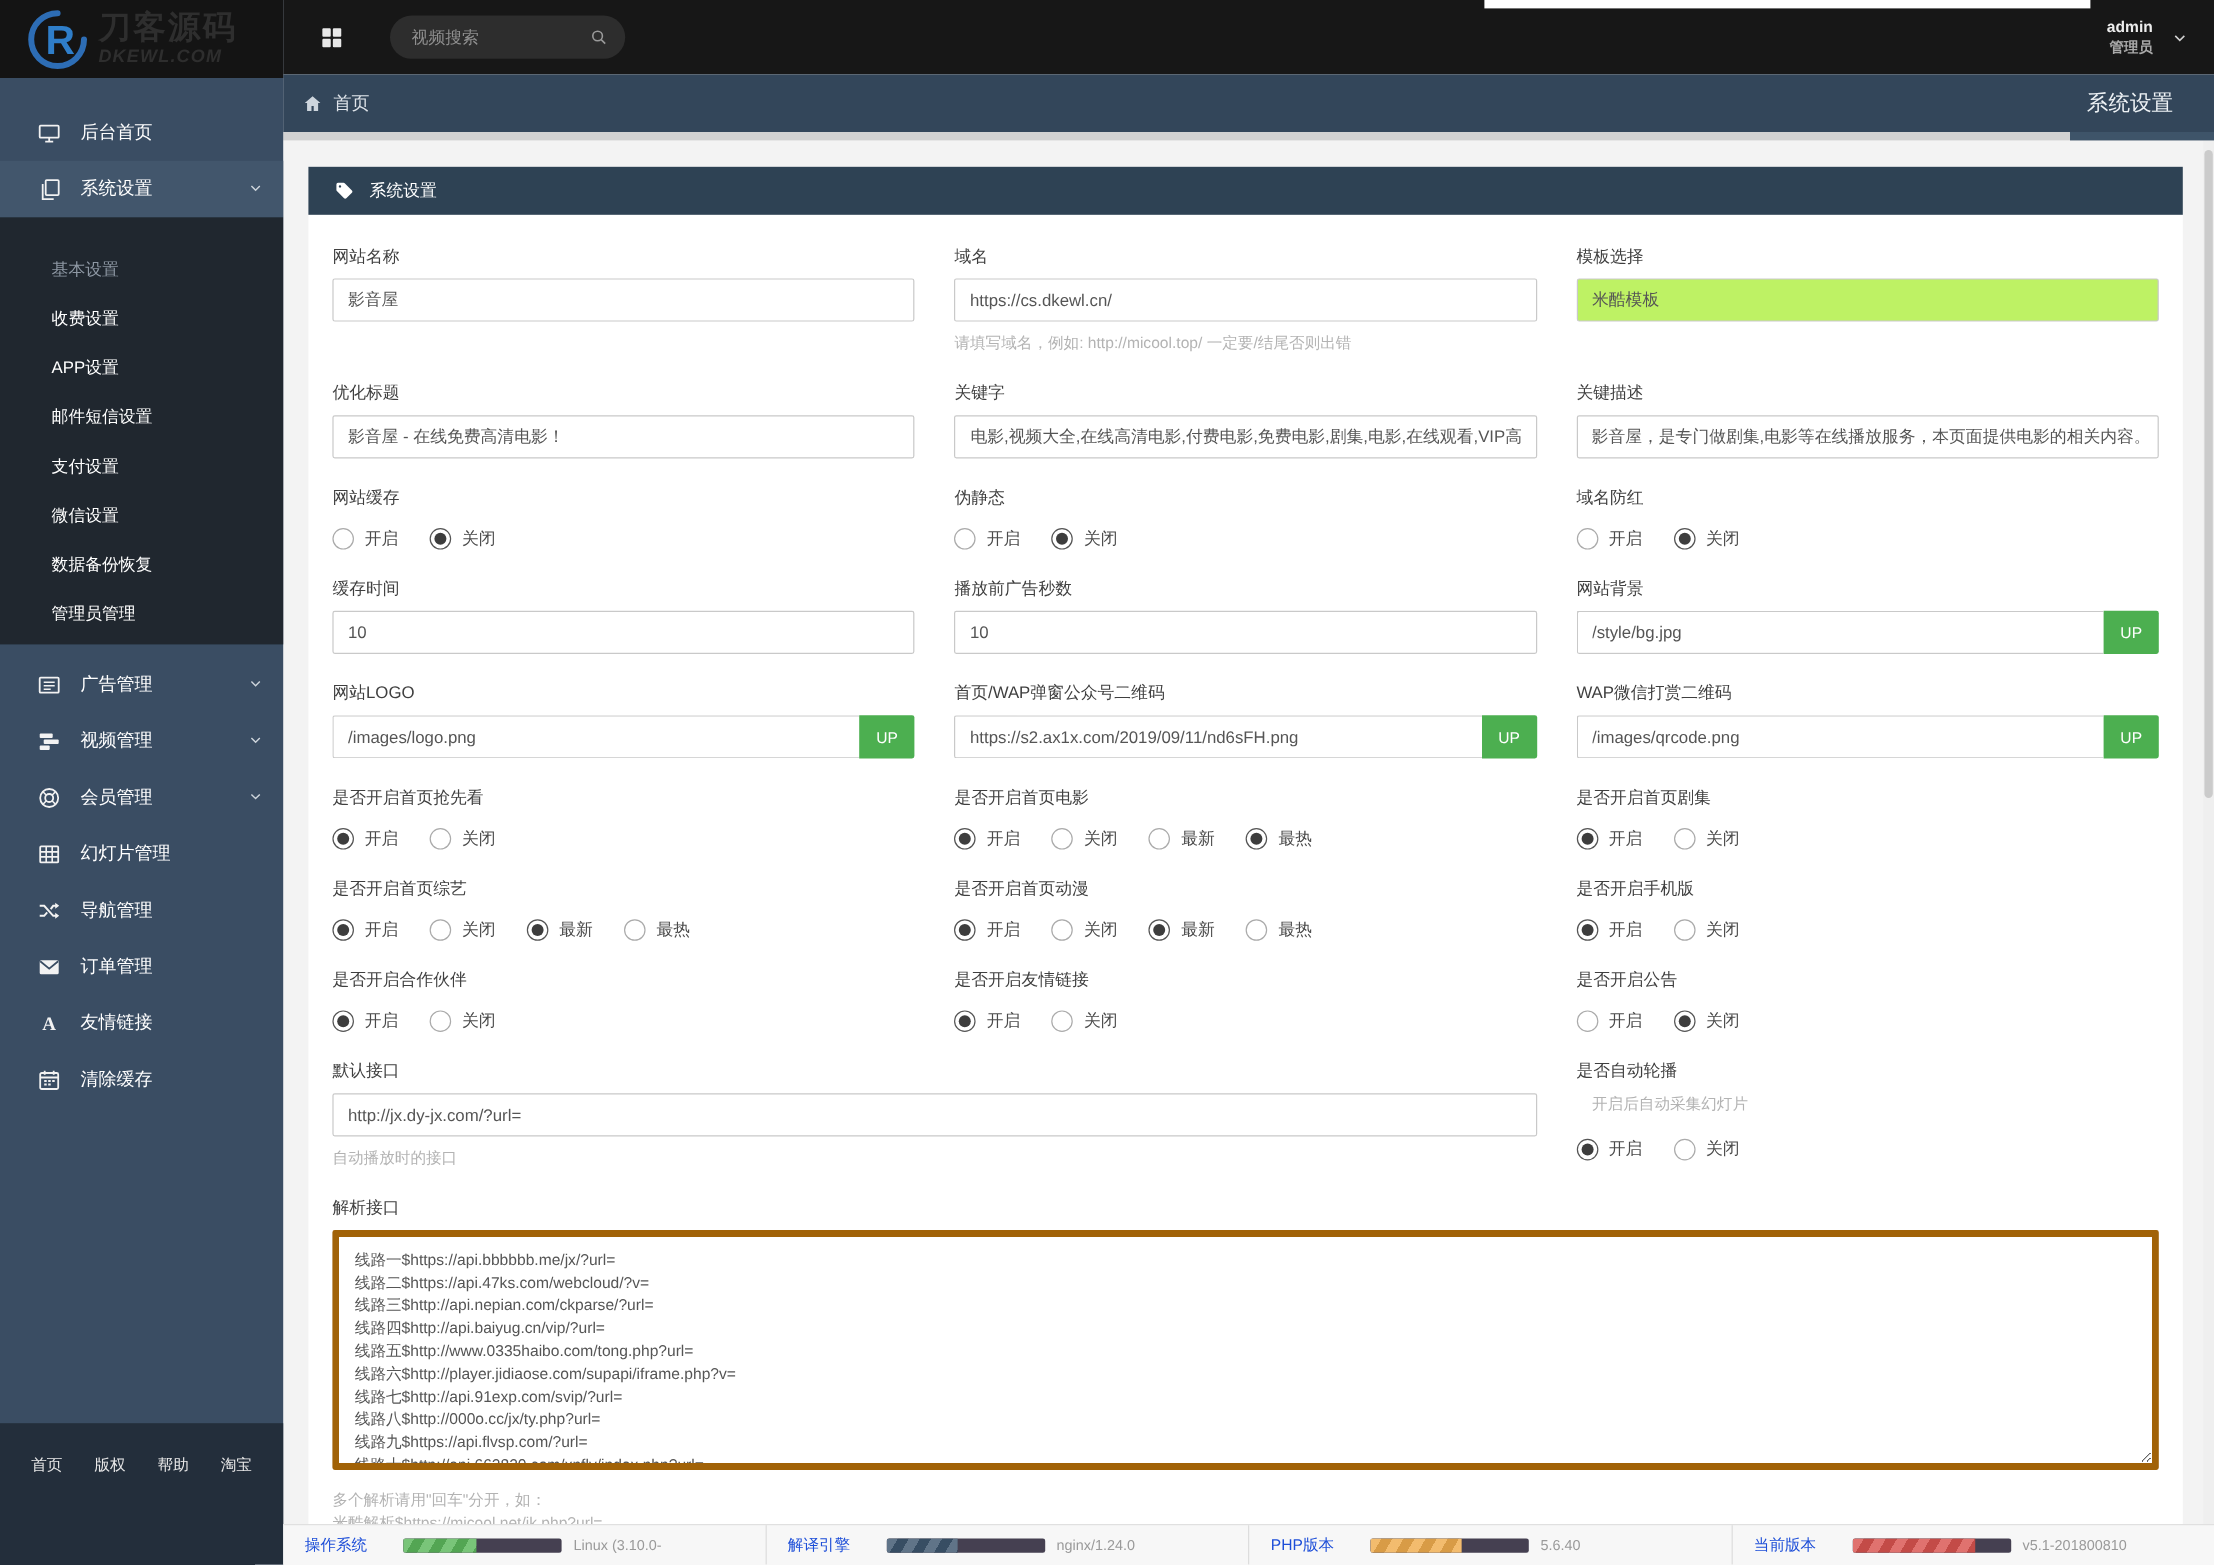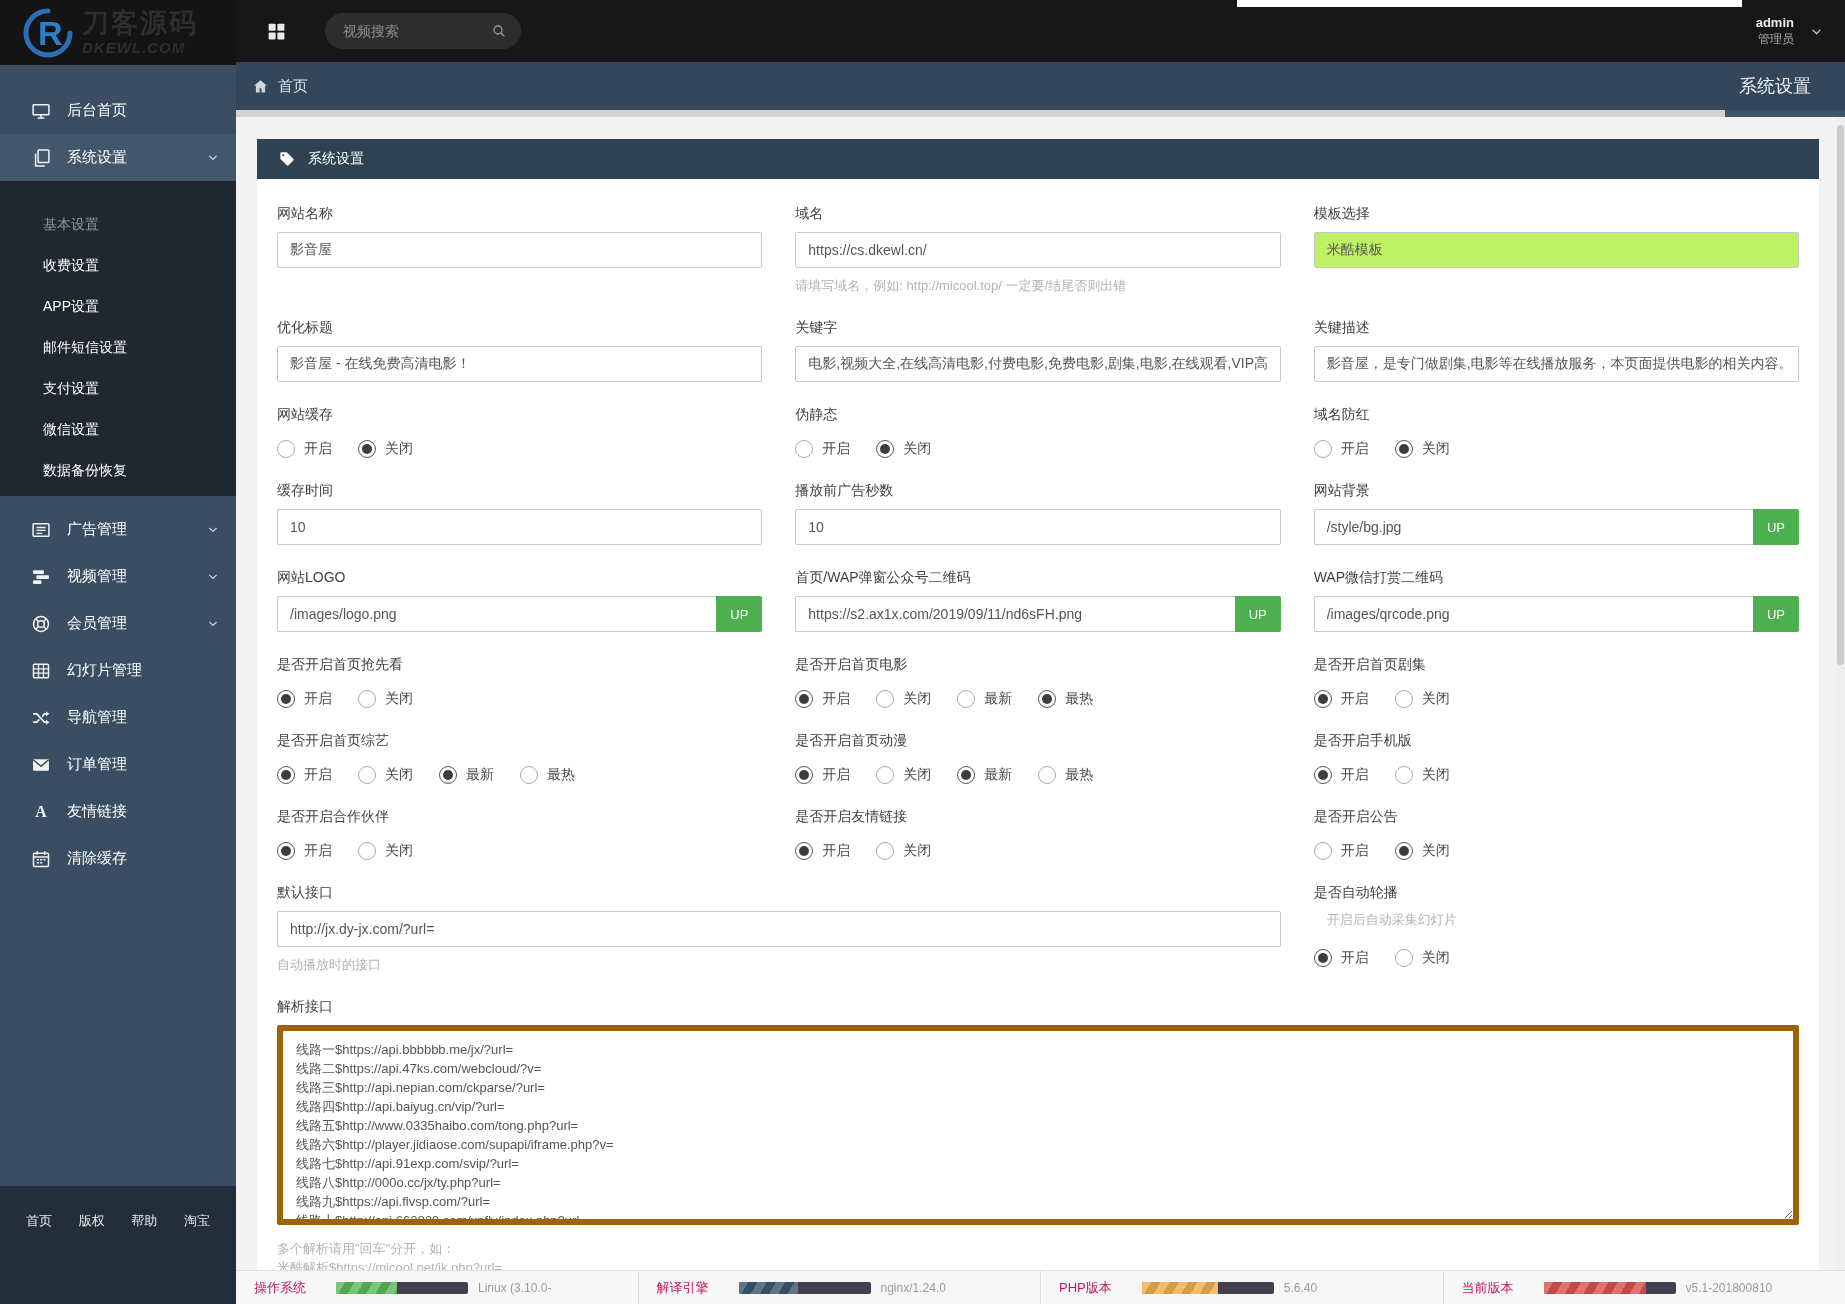--- a/index.html
+++ b/index.html
@@ -28,21 +28,21 @@
   
   .topbar { position:absolute; left:236px; right:0; top:0; height:62px; background:#171717; display:flex; align-items:center; z-index:3; }
   .grid-ico { margin-left:30px; color:#e8e8e8; cursor:pointer; display:flex; }
   .search-pill { margin-left:38px; width:196px; height:36px; background:#2d2d2d; border-radius:18px; display:flex; align-items:center; padding:0 14px 0 18px; }
   .search-pill input { flex:1; background:transparent; border:none; outline:none; color:#bdbdbd; font-size:14px; font-family:inherit; width:120px; }
   .search-pill input::placeholder { color:#8f8f8f; }
   .search-ico { color:#9a9a9a; display:flex; cursor:pointer; }
   .user-block { margin-left:auto; display:flex; align-items:center; margin-right:10px; cursor:pointer; }
   .user-lines { text-align:right; line-height:1.25; }
   .user-name { color:#ededed; font-size:13px; font-weight:bold; }
-  .user-role { color:#a9a9a9; font-size:12px; }
+  .user-role { color:#a9a9a9; font-size:12px;font-weight:bold; }
   .user-chev { color:#cfcfcf; margin:0 12px 0 16px; display:flex; }
   .white-strip { position:absolute; left:1237px; top:0; width:505px; height:7px; background:#ffffff; z-index:6; }
 
   
   .navbar { position:absolute; left:236px; right:0; top:62px; height:48px; background:#33465a; display:flex; align-items:center; padding:0 16px; z-index:3; }
   .crumb { display:flex; align-items:center; gap:9px; color:#dfe4ea; font-size:15px; cursor:pointer; }
   .crumb .c-ico { display:flex; color:#cdd5dd; }
   .nav-title { margin-left:auto; margin-right:18px; color:#eef2f5; font-size:18px; }
   .substrip { position:absolute; left:236px; right:0; top:110px; height:7px; background:#d2d2d2; z-index:3; }
   .substrip-dark { position:absolute; right:0; top:0; width:120px; height:7px; background:#3e5469; }
@@ -75,21 +75,21 @@
   .full { grid-column:1 / -1; }
   textarea.tarea { width:100%; border:6px solid #a16207; border-radius:2px; padding:9px 13px; font-size:13px; line-height:19px; color:#555; font-family:inherit; resize:vertical; outline:none; }
   .ta-parse { height:200px; }
   .hintlines div { font-size:13px; color:#b3b3b3; line-height:19px; }
   .hintlines { margin-top:10px; }
 
   
   .statusbar { position:absolute; left:236px; right:0; bottom:0; height:34px; background:#f7f7f7; border-top:1px solid #e0e0e0; display:flex; z-index:5; }
   .st-cell { flex:1; display:flex; align-items:center; padding-left:18px; border-left:1px solid #dddddd; }
   .st-cell:first-child { border-left:none; }
-  .st-label { font-size:13px; color:#be185d; }
+  .st-label { font-size:13px; color:#1d4ed8; }
   .st-bar { width:132px; height:12px; background:#454051; border-radius:2px; margin:0 10px 0 30px; overflow:hidden; }
   .st-fill { height:100%; background-color:var(--c,#5cb85c);
     background-image:repeating-linear-gradient(120deg, rgba(255,255,255,.18) 0 8px, rgba(0,0,0,.10) 8px 16px); }
   .st-value { font-size:12px; color:#9a9a9a; }
 </style>
 </head>
 <body>
 
 <div class="app">
 
@@ -147,20 +147,23 @@
             <span>邮件短信设置</span>
           </div>
         <div class="sub-item">
             <span>支付设置</span>
           </div>
         <div class="sub-item">
             <span>微信设置</span>
           </div>
         <div class="sub-item">
             <span>数据备份恢复</span>
+          </div>
+        <div class="sub-item">
+            <span>管理员管理</span>
           </div>
       </div>
 
       <div class="side-nav-2">
         <div class="s-item">
           <span class="s-ico">
             <svg width="20" height="20" viewBox="0 0 24 24">
                 <rect x="2.5" y="4.5" width="19" height="15" rx="1" fill="none" stroke="currentColor" stroke-width="1.8"></rect>
                 <path d="M6.5 9h11M6.5 12.5h11M6.5 16h7" stroke="currentColor" stroke-width="1.6"></path>
               </svg>

